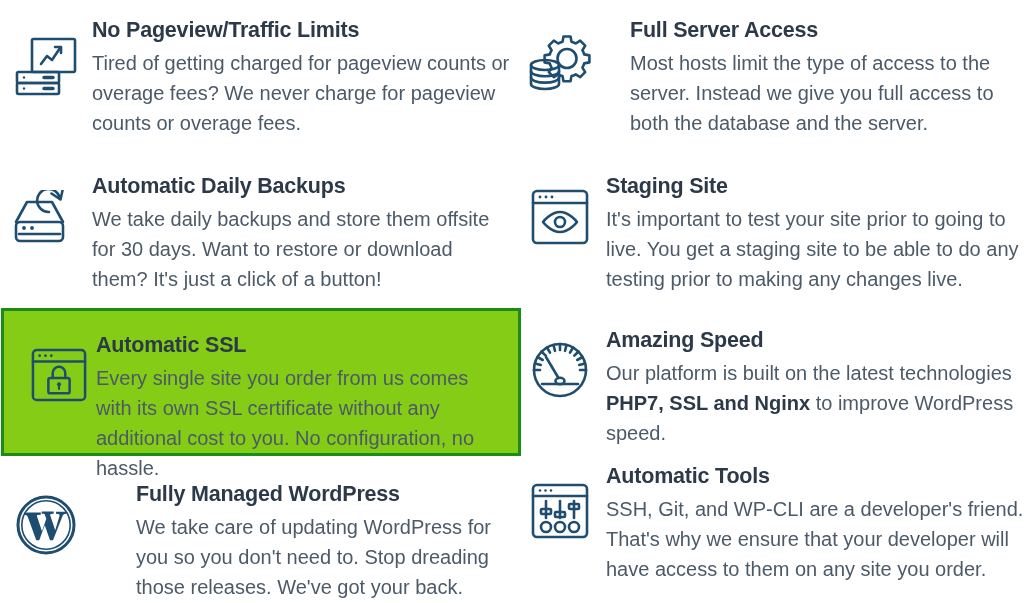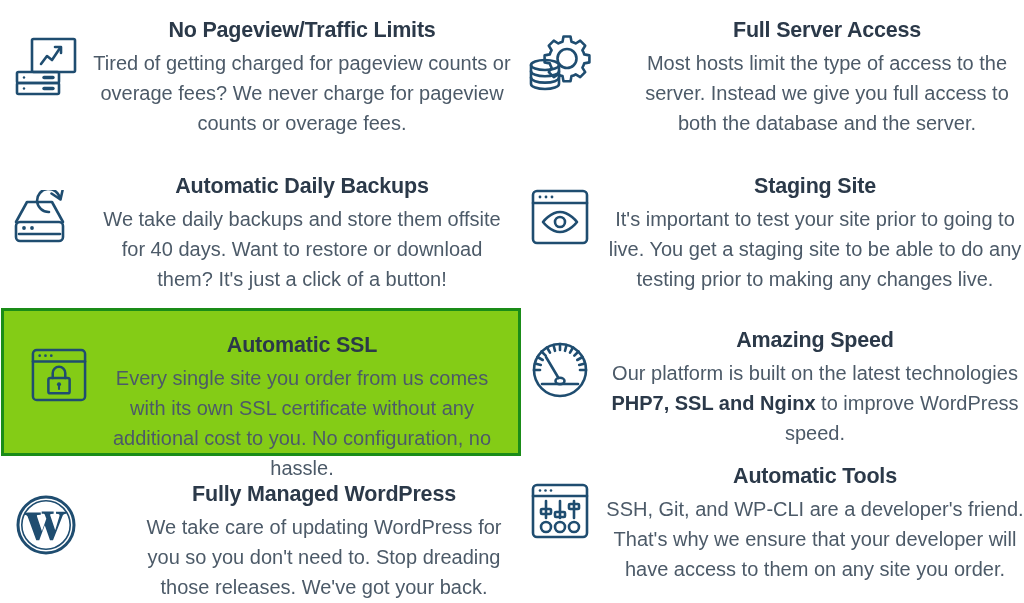--- a/index.html
+++ b/index.html
@@ -41,21 +41,20 @@
     justify-content: center;
   }
 
   .icon-slot svg {
     display: block;
   }
 
   .card-text {
     flex: 1 1 auto;
     min-width: 0;
-    text-align: center;
   }
 
   .card-title {
     margin: 0;
     font-size: 21.5px;
     line-height: 1.18;
     font-weight: 600;
     color: #2b3949;
     letter-spacing: -0.2px;
     white-space: nowrap;
@@ -176,21 +175,21 @@
         <rect x="3" y="32" width="47" height="19" rx="4"></rect>
         <line x1="6" y1="44" x2="47" y2="44"></line>
         <circle cx="11" cy="38" r="1.9" fill="#1f4d70" stroke="none"></circle>
         <circle cx="19" cy="38" r="1.9" fill="#1f4d70" stroke="none"></circle>
         <path d="M36 22a11.5 11.5 0 1 1 11-13"></path>
         <polyline points="38.5,3.5 47.5,9.5 49.5,0.5" fill="none"></polyline>
       </svg>
     </div>
     <div class="card-text">
       <h3 class="card-title">Automatic Daily Backups</h3>
-      <p class="card-desc">We take daily backups and store them offsite for 40 days. Want to restore or download them? It's just a click of a button!</p>
+      <p class="card-desc">We take daily backups and store them offsite for 30 days. Want to restore or download them? It's just a click of a button!</p>
     </div>
   </div>
 
   <div class="feature-card" id="card-staging-site">
     <div class="icon-slot">
       <svg width="60" height="58" viewBox="0 0 60 58" fill="none" stroke="#1f4d70" stroke-width="2.6" stroke-linecap="round" stroke-linejoin="round">
         <rect x="3" y="3" width="54" height="52" rx="4"></rect>
         <line x1="3" y1="15" x2="57" y2="15"></line>
         <circle cx="10" cy="9" r="1.4" fill="#1f4d70" stroke="none"></circle>
         <circle cx="16" cy="9" r="1.4" fill="#1f4d70" stroke="none"></circle>

